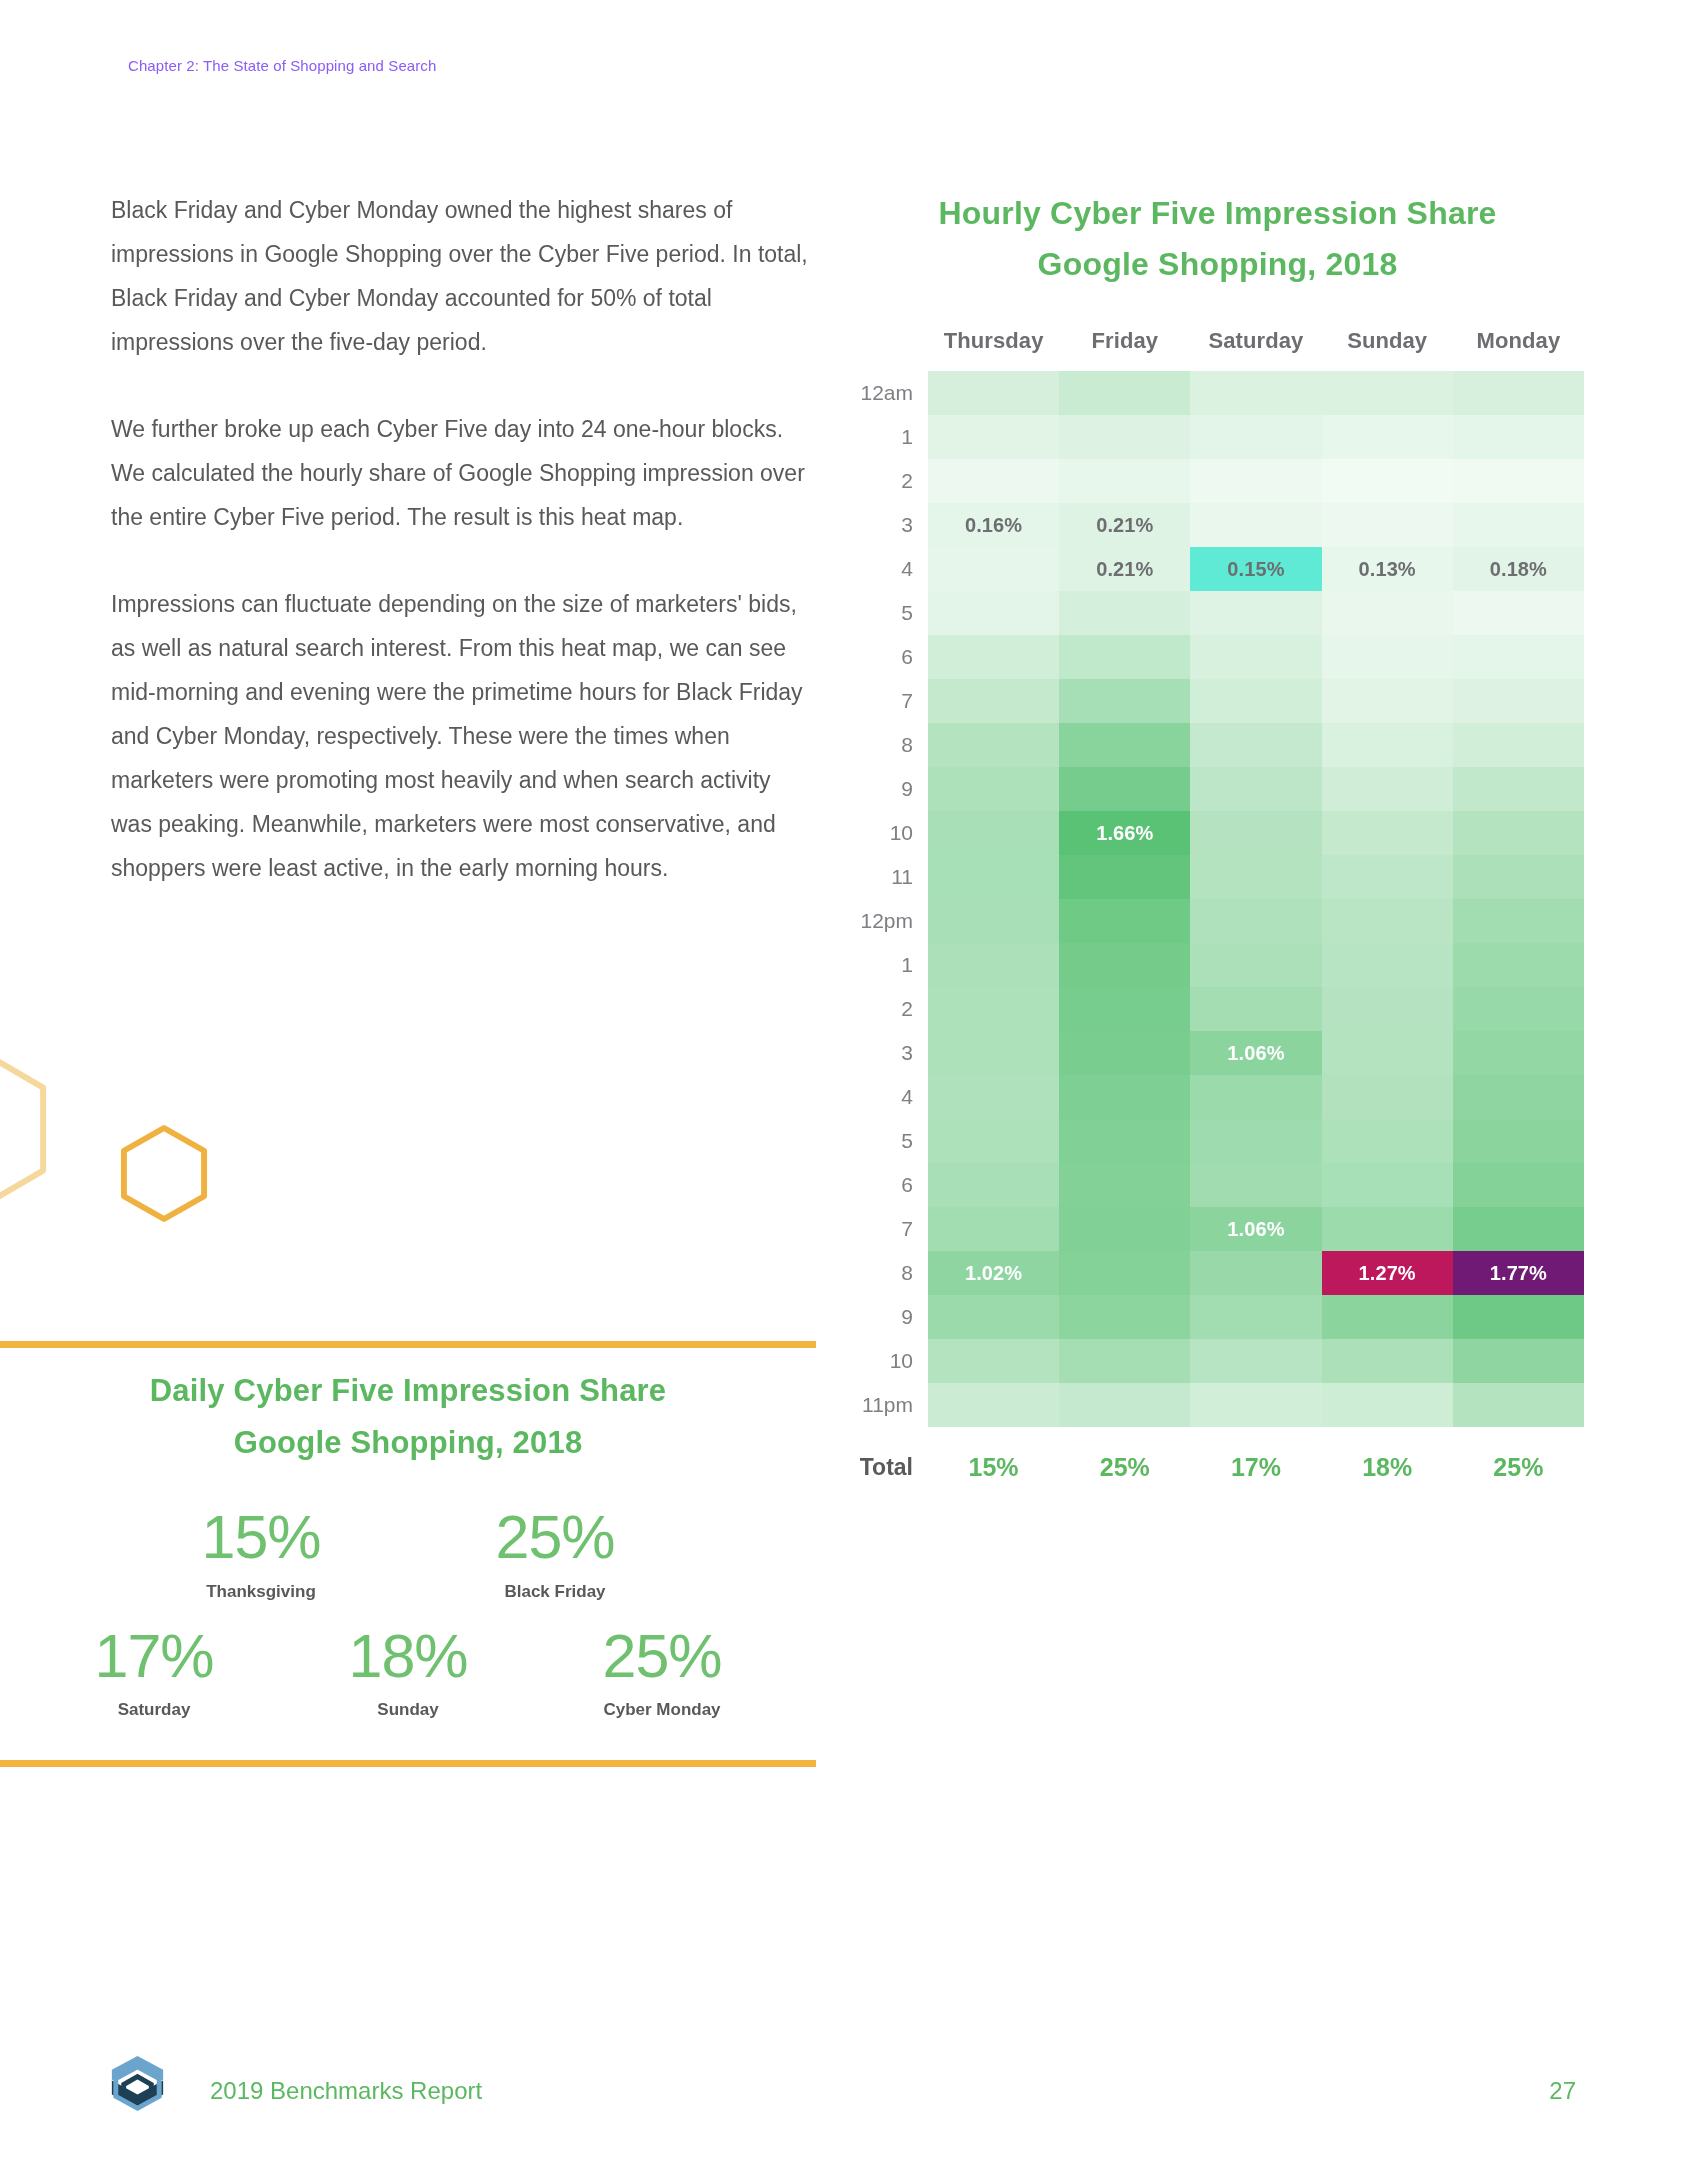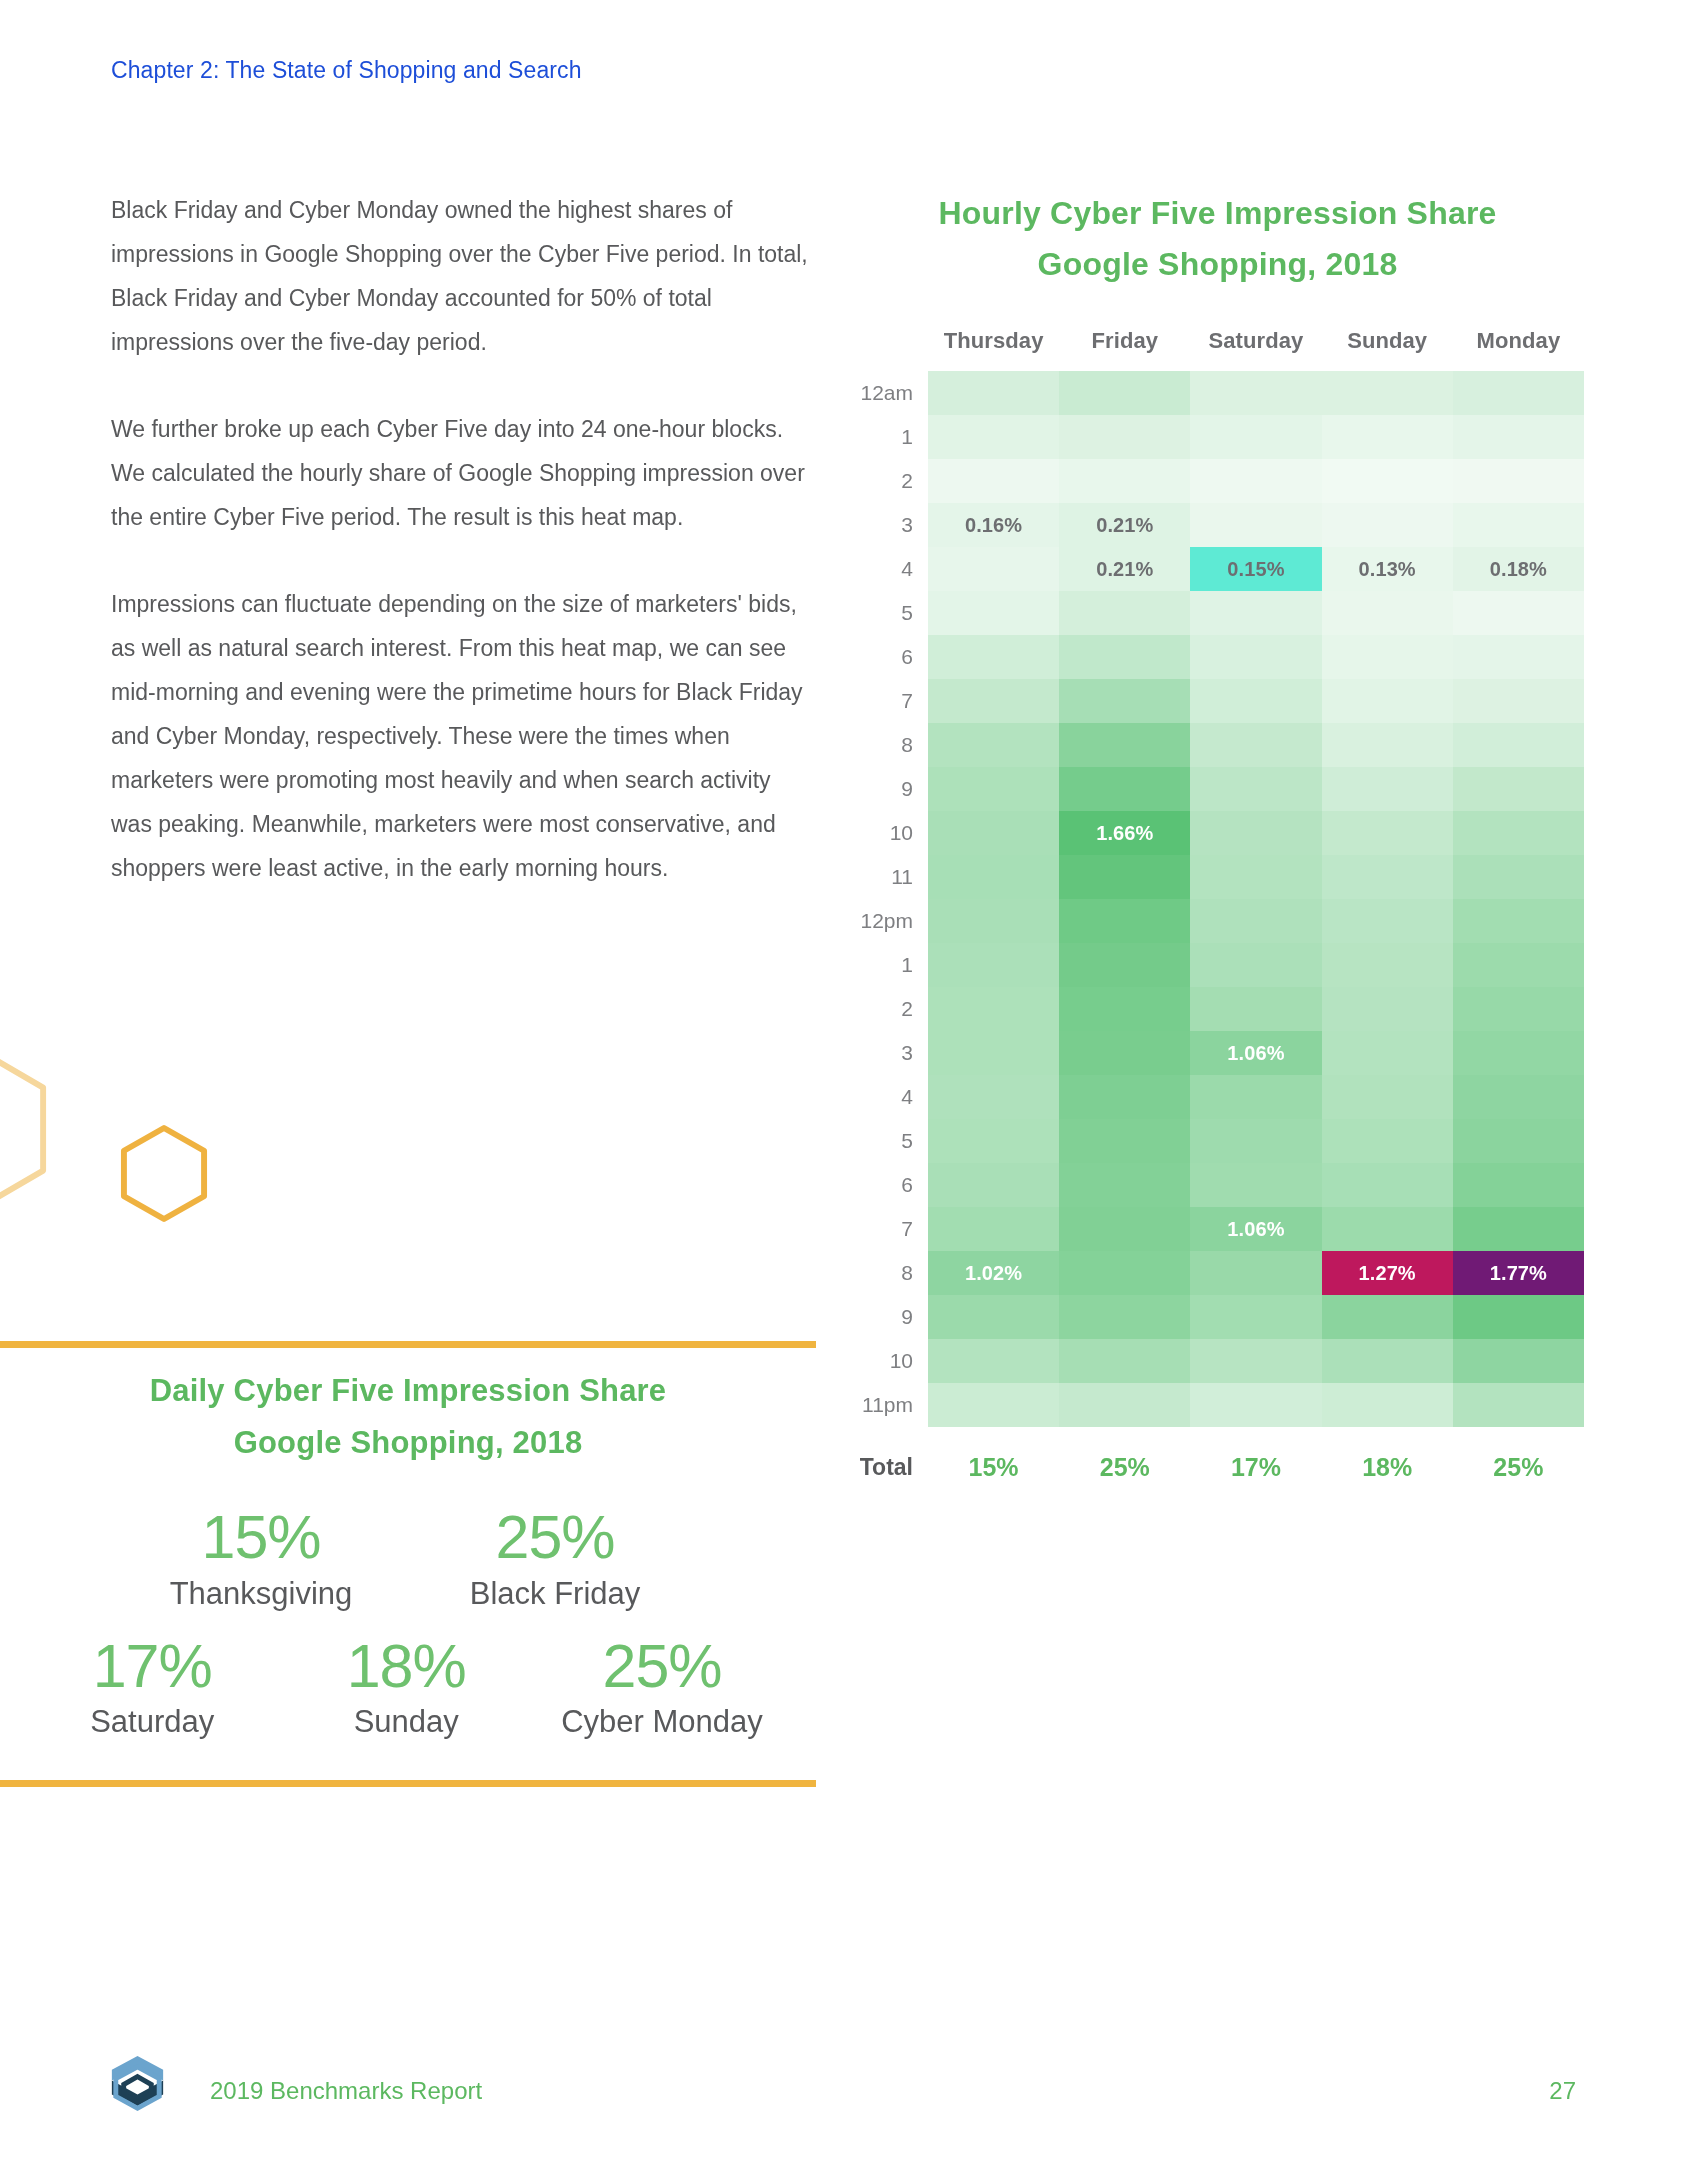--- a/index.html
+++ b/index.html
@@ -6,22 +6,22 @@
   html, body {
     width: 1683px; height: 2178px;
     background: #ffffff;
     font-family: "Liberation Sans", sans-serif;
     overflow: hidden;
   }
   .page { position: relative; width: 1683px; height: 2178px; }
 
   
   .chapter-label {
-    position: absolute; left: 111px; top: 57px;
-    font-size: 23px; font-weight: 400; color: #1d4ed8;
+    position: absolute; left: 128px; top: 57px;
+    font-size: 15px; font-weight: 400; color: #8b5cf6;
     letter-spacing: 0.1px;
   }
 
   
   .left-col { position: absolute; left: 111px; top: 188px; width: 705px; }
   .body-para {
     font-size: 23px; line-height: 44px; color: #58595b;
     margin-bottom: 43px; font-weight: 400;
   }
   .body-para:last-child { margin-bottom: 0; }
@@ -47,21 +47,21 @@
   .stat-row.r1 { padding: 10px 0 4px 0; }
   .stat-row.r2 { padding: 18px 0 10px 0; }
   .stat {
     text-align: center; min-width: 198px;
   }
   .stat-value {
     font-size: 61px; color: #6fc16f; font-weight: 300; line-height: 1.06;
     letter-spacing: -1px;
   }
   .stat-label {
-    font-size: 31px; color: #58595b; font-weight: 400; margin-top: 6px;
+    font-size: 17px; color: #58595b; font-weight: 700; margin-top: 12px;
   }
   .r1 .stat { margin: 0 48px; }
   .r2 .stat { margin: 0 28px; }
 
   
   .heat-panel { position: absolute; left: 851px; top: 188px; width: 733px; }
   .heat-title {
     text-align: center; color: #5cb860; font-weight: bold;
     font-size: 32px; line-height: 51px; letter-spacing: 0.2px;
   }

